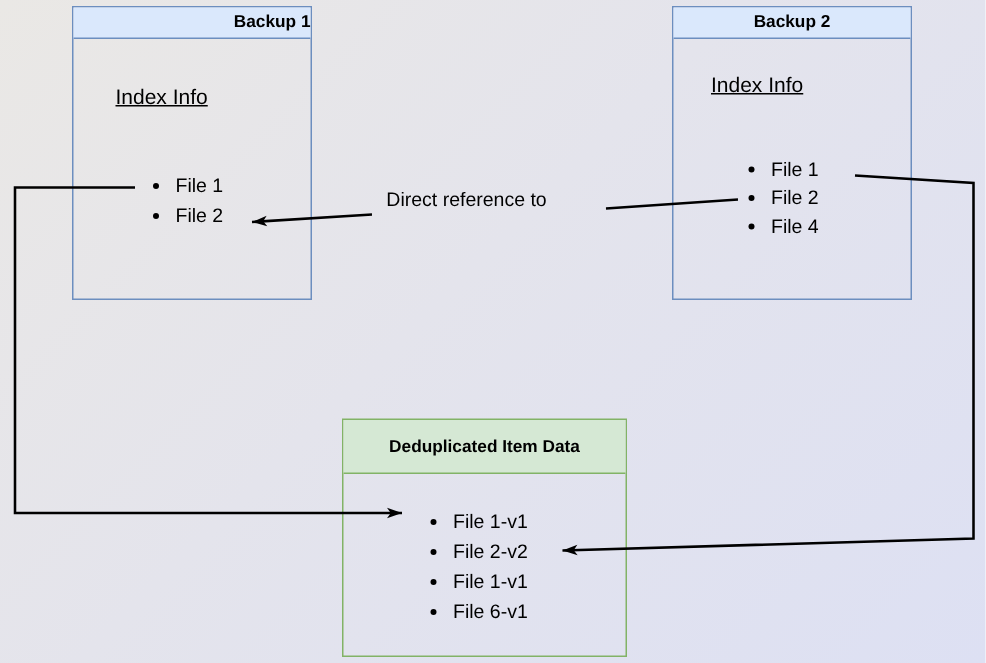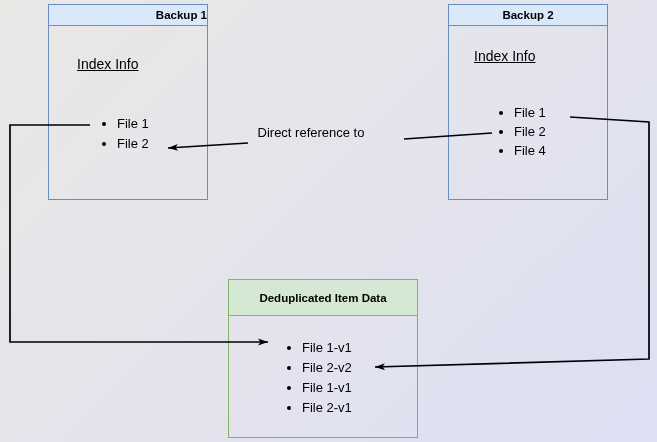--- a/index.html
+++ b/index.html
@@ -91,21 +91,21 @@
   </div>
 
   <div class="node green" style="left:228px; top:279px; width:190px; height:159px;">
     <div class="node-header" style="height:36px;text-align:center;">
       <span>Deduplicated Item Data</span>
     </div>
     <ul class="file-list" style="left:57px; top:58px;">
         <li>File 1-v1</li>
         <li>File 2-v2</li>
         <li>File 1-v1</li>
-        <li>File 2-v1</li>
+        <li>File 6-v1</li>
       </ul>
   </div>
 
   <div class="annotation">
     <div>Direct reference to</div>
   </div>
 
   <svg class="arrows-layer" viewBox="0 0 657 442" xmlns="http://www.w3.org/2000/svg">
     <defs>
       <marker id="arrowhead" markerWidth="14" markerHeight="10" refX="11" refY="4" orient="auto" markerUnits="userSpaceOnUse">

